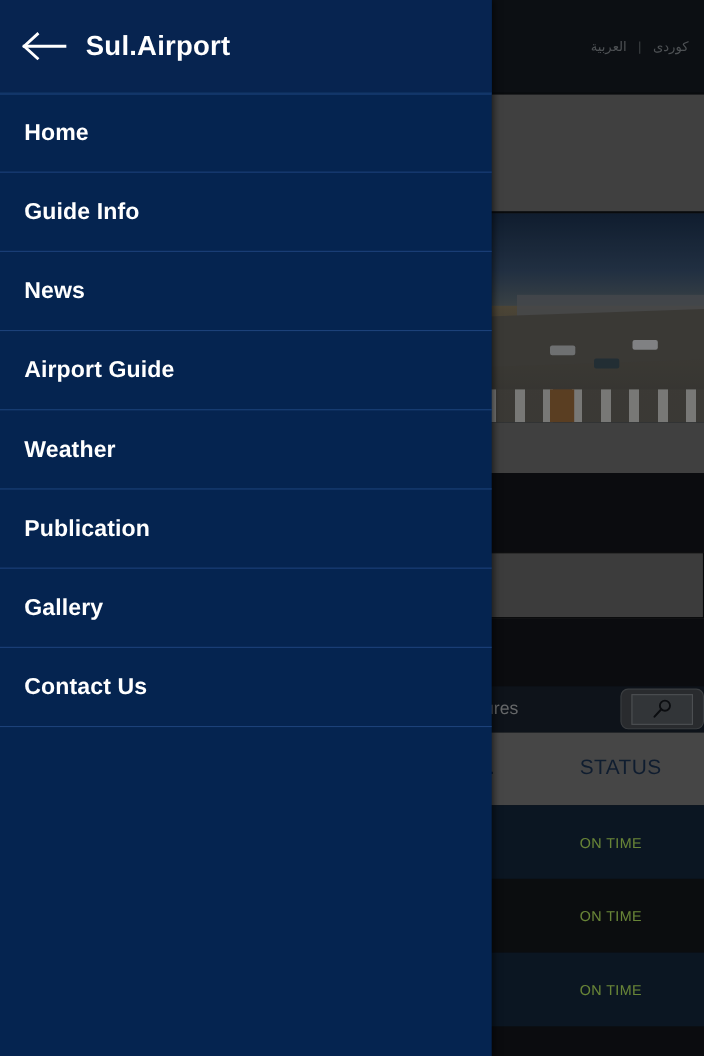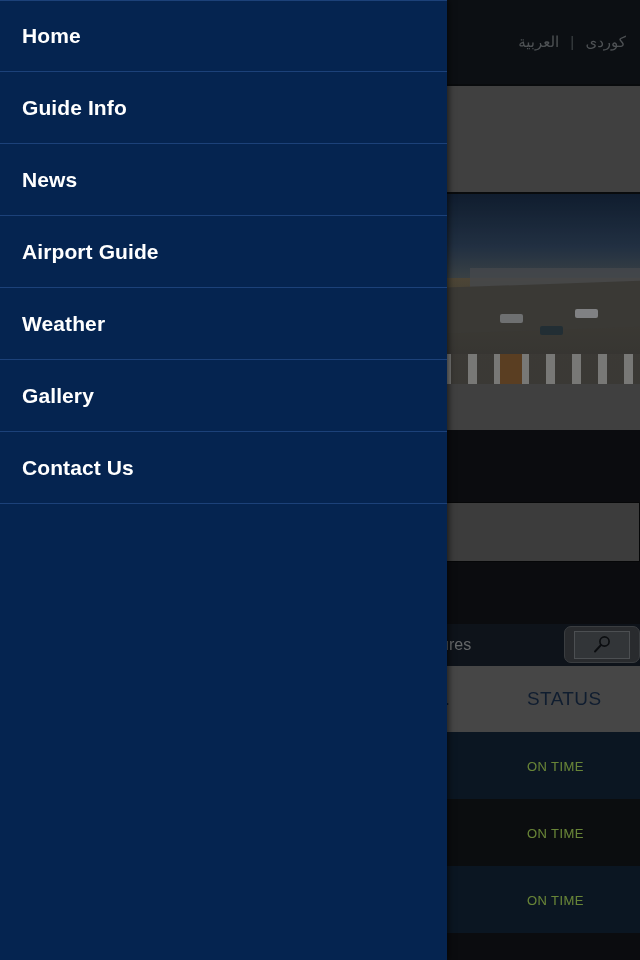--- a/index.html
+++ b/index.html
@@ -28,21 +28,21 @@
   .bg-topbar {
     position: absolute;
     left: 0; top: 0;
     width: 640px; height: 84px;
     background: #161c24;
   }
   .lang-links {
     position: absolute;
     right: 14px; top: 42px;
     transform: translateY(-50%);
-    font-size: 15px;
+    font-size: 12px;
     color: #8e9499;
     direction: rtl;
     letter-spacing: 0.2px;
     white-space: nowrap;
   }
   .lang-sep {
     color: #6d7479;
     margin: 0 7px;
   }
 
@@ -350,38 +350,50 @@
     <div class="board-row row-odd" style="top:866px;">
       <span class="cell col-no">217</span>
       <span class="cell col-status">ON TIME</span>
     </div>
   </div>
 
   <div class="scrim"></div>
 
   <div class="drawer">
 
+    <div class="drawer-header">
+      <span class="back-arrow">
+        <svg width="44" height="26" viewBox="0 0 44 26" aria-hidden="true">
+          <line x1="41" y1="13" x2="4" y2="13" stroke="#ffffff" stroke-width="2.6" stroke-linecap="square"></line>
+          <polyline points="16,2 4,13 16,24" fill="none" stroke="#ffffff" stroke-width="2.6" stroke-linecap="square" stroke-linejoin="miter"></polyline>
+        </svg>
+      </span>
+      <span class="drawer-title">Sul.Airport</span>
+    </div>
 
     <div class="drawer-menu">
       <div class="menu-item">
         <span class="menu-label">Home</span>
       </div>
       <div class="menu-item">
         <span class="menu-label">Guide Info</span>
       </div>
       <div class="menu-item">
         <span class="menu-label">News</span>
       </div>
       <div class="menu-item">
         <span class="menu-label">Airport Guide</span>
       </div>
       <div class="menu-item">
         <span class="menu-label">Weather</span>
       </div>
       <div class="menu-item">
+        <span class="menu-label">Publication</span>
+      </div>
+      <div class="menu-item">
         <span class="menu-label">Gallery</span>
       </div>
       <div class="menu-item">
         <span class="menu-label">Contact Us</span>
       </div>
     </div>
 
   </div>
 
 </div>

